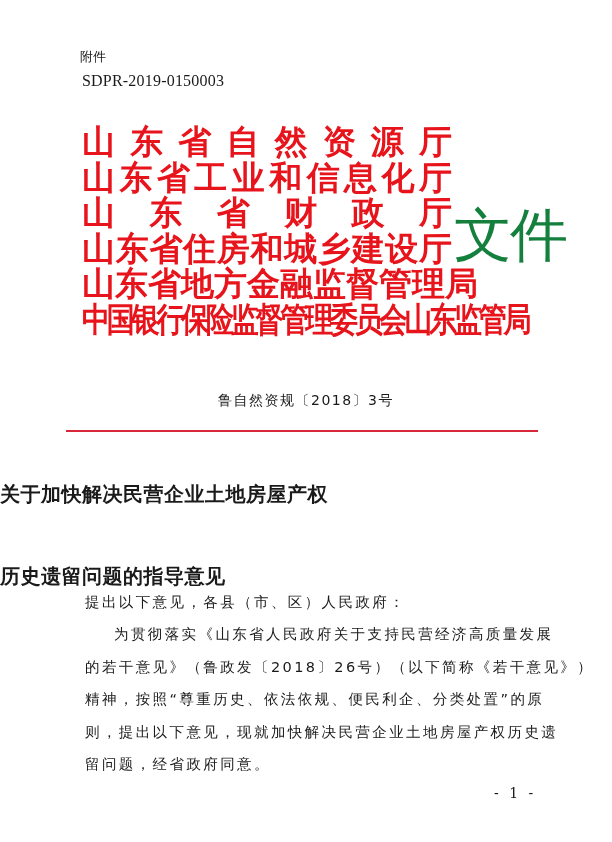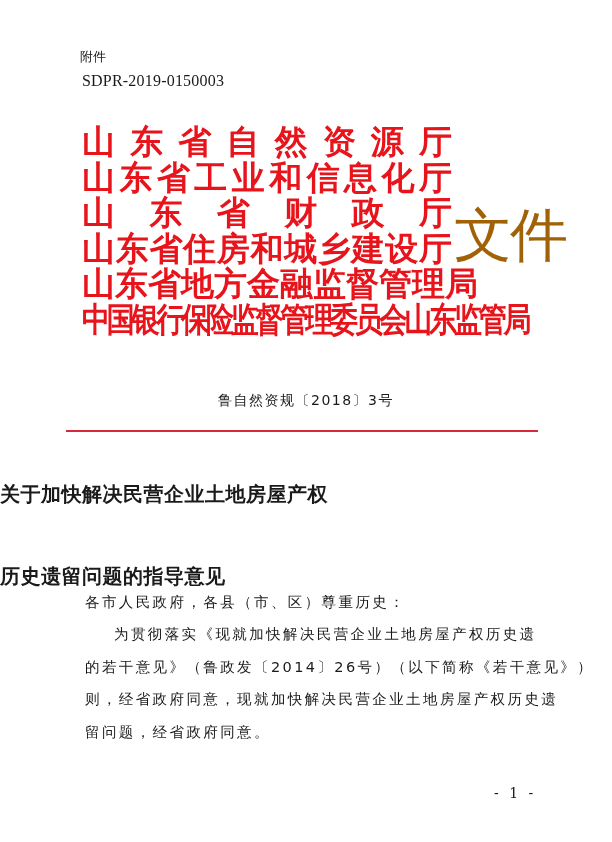--- a/index.html
+++ b/index.html
@@ -12,21 +12,21 @@
     .docid { left: 82px; top: 72px; font-size: 16px; font-family: "Liberation Serif", serif; letter-spacing: 0.2px; }
     .issuers { left: 82px; top: 124px; width: 370px; }
     .issuer-row {
       color: #e8141c; font-family: "DejaVu Serif", serif; font-weight: bold;
       font-size: 33px; line-height: 35.5px; height: 35.5px;
       display: flex; justify-content: space-between; white-space: nowrap;
     }
     .issuer-row.condensed { font-size: 28px; letter-spacing: -3.2px; transform: scaleY(1.2); transform-origin: left center; }
     .issuer-row span { display: inline-block; }
     .wenjian {
-      left: 454px; top: 200px; color: #a16207; font-size: 58px; line-height: 70px;
+      left: 454px; top: 200px; color: #15803d; font-size: 58px; line-height: 70px;
       font-family: "DejaVu Serif", serif; letter-spacing: -2px;
     }
     .docnum { left: 0; width: 612px; top: 392px; text-align: center; font-size: 14px; font-family: "DejaVu Sans", sans-serif; letter-spacing: 1.5px; }
     .redrule { left: 66px; top: 430px; width: 472px; height: 2px; background: #d8283a; }
     .title { left: 0; width: 612px; text-align: left; font-size: 20px; font-weight: bold; font-family: "DejaVu Serif", serif; letter-spacing: 0.5px; }
     .title1 { top: 481px; }
     .title2 { top: 516px; margin-top: 47px; }
     .body-text { font-size: 14.5px; font-family: "DejaVu Sans", sans-serif; letter-spacing: 2.4px; line-height: 32px; white-space: nowrap; }
     .salute { left: 85px; top: 586px; }
     .para { left: 85px; top: 618px; width: 450px; }
@@ -103,21 +103,22 @@
     </div>
 </div>
 <div class="abs wenjian">文件</div>
 
 <div class="abs docnum">鲁自然资规〔2018〕3号</div>
 <div class="abs redrule"></div>
 
 <div class="abs title title1">关于加快解决民营企业土地房屋产权</div>
 <div class="abs title title2">历史遗留问题的指导意见</div>
 
-<div class="abs body-text salute">各市人民政府，各县（市、区）尊重历史：</div>
+<div class="abs body-text salute">提出以下意见，各县（市、区）人民政府：</div>
 <div class="abs body-text para">
-  <div class="indent">为贯彻落实《现就加快解决民营企业土地房屋产权历史遗</div>
-  <div>的若干意见》（鲁政发〔2014〕26号）（以下简称《若干意见》）</div>
-  <div>则，经省政府同意，现就加快解决民营企业土地房屋产权历史遗</div>
+  <div class="indent">为贯彻落实《山东省人民政府关于支持民营经济高质量发展</div>
+  <div>的若干意见》（鲁政发〔2018〕26号）（以下简称《若干意见》）</div>
+  <div>精神，按照“尊重历史、依法依规、便民利企、分类处置”的原</div>
+  <div>则，提出以下意见，现就加快解决民营企业土地房屋产权历史遗</div>
   <div>留问题，经省政府同意。</div>
 </div>
 
 <div class="abs pagenum">- 1 -</div>
 
 </body></html>

